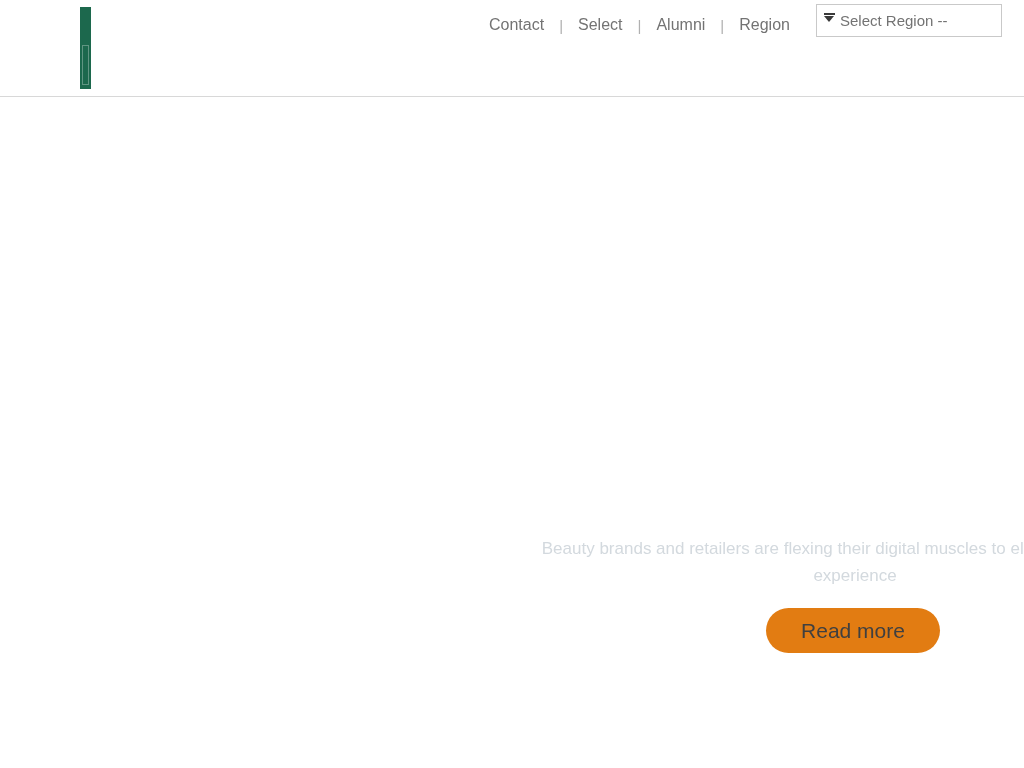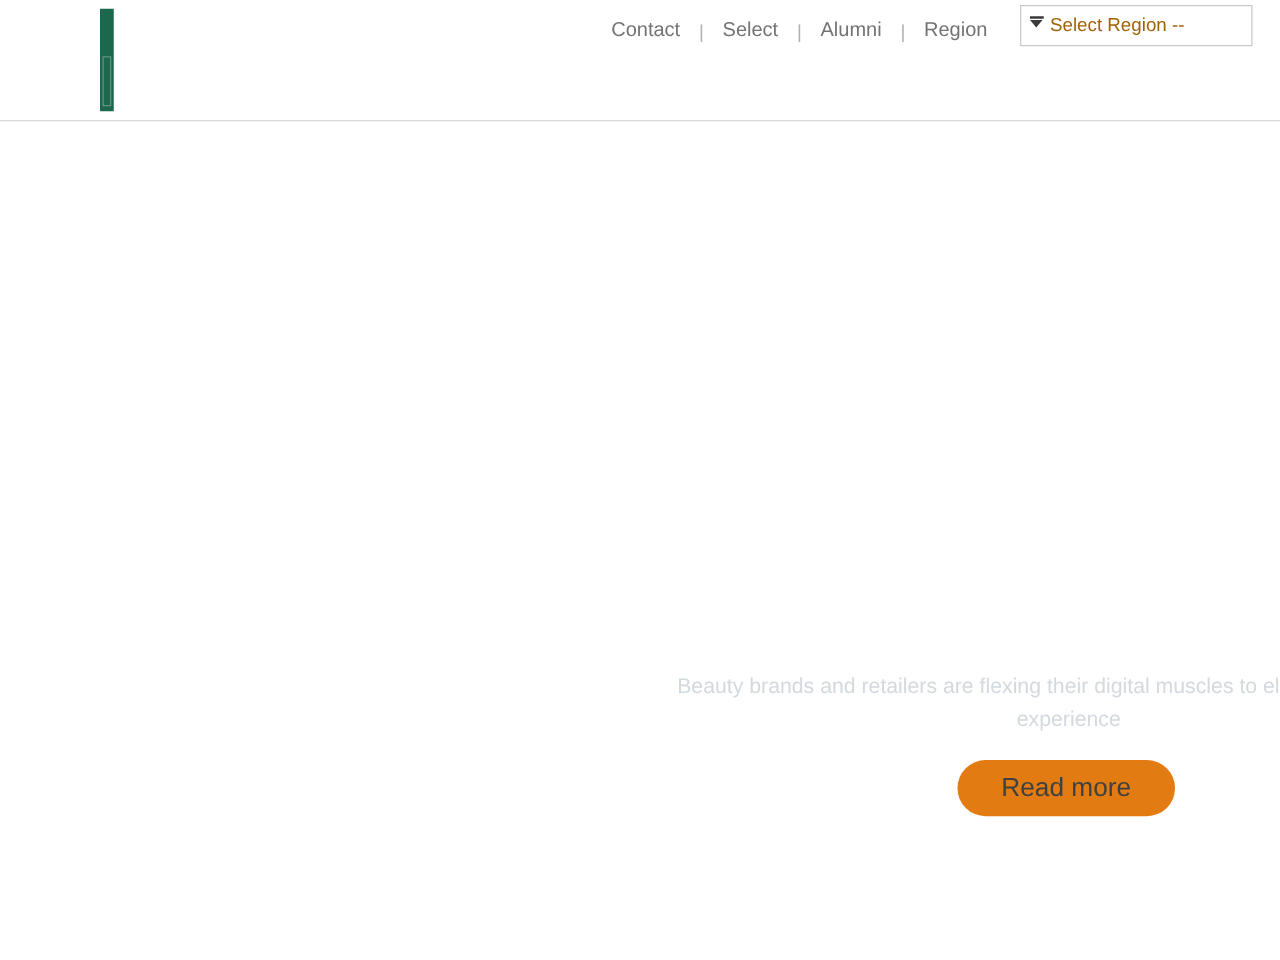--- a/index.html
+++ b/index.html
@@ -95,21 +95,21 @@
     position: absolute;
     top: 3px;
     left: 0;
     width: 0;
     height: 0;
     border-left: 5.5px solid transparent;
     border-right: 5.5px solid transparent;
     border-top: 6px solid #3a3a3a;
   }
   .region-label {
-    color: #a16207;
+    color: #737373;
     font-size: 15px;
     white-space: nowrap;
   }
 
   
   .hero {
     position: relative;
     width: 1024px;
     height: 671px;
     background:

